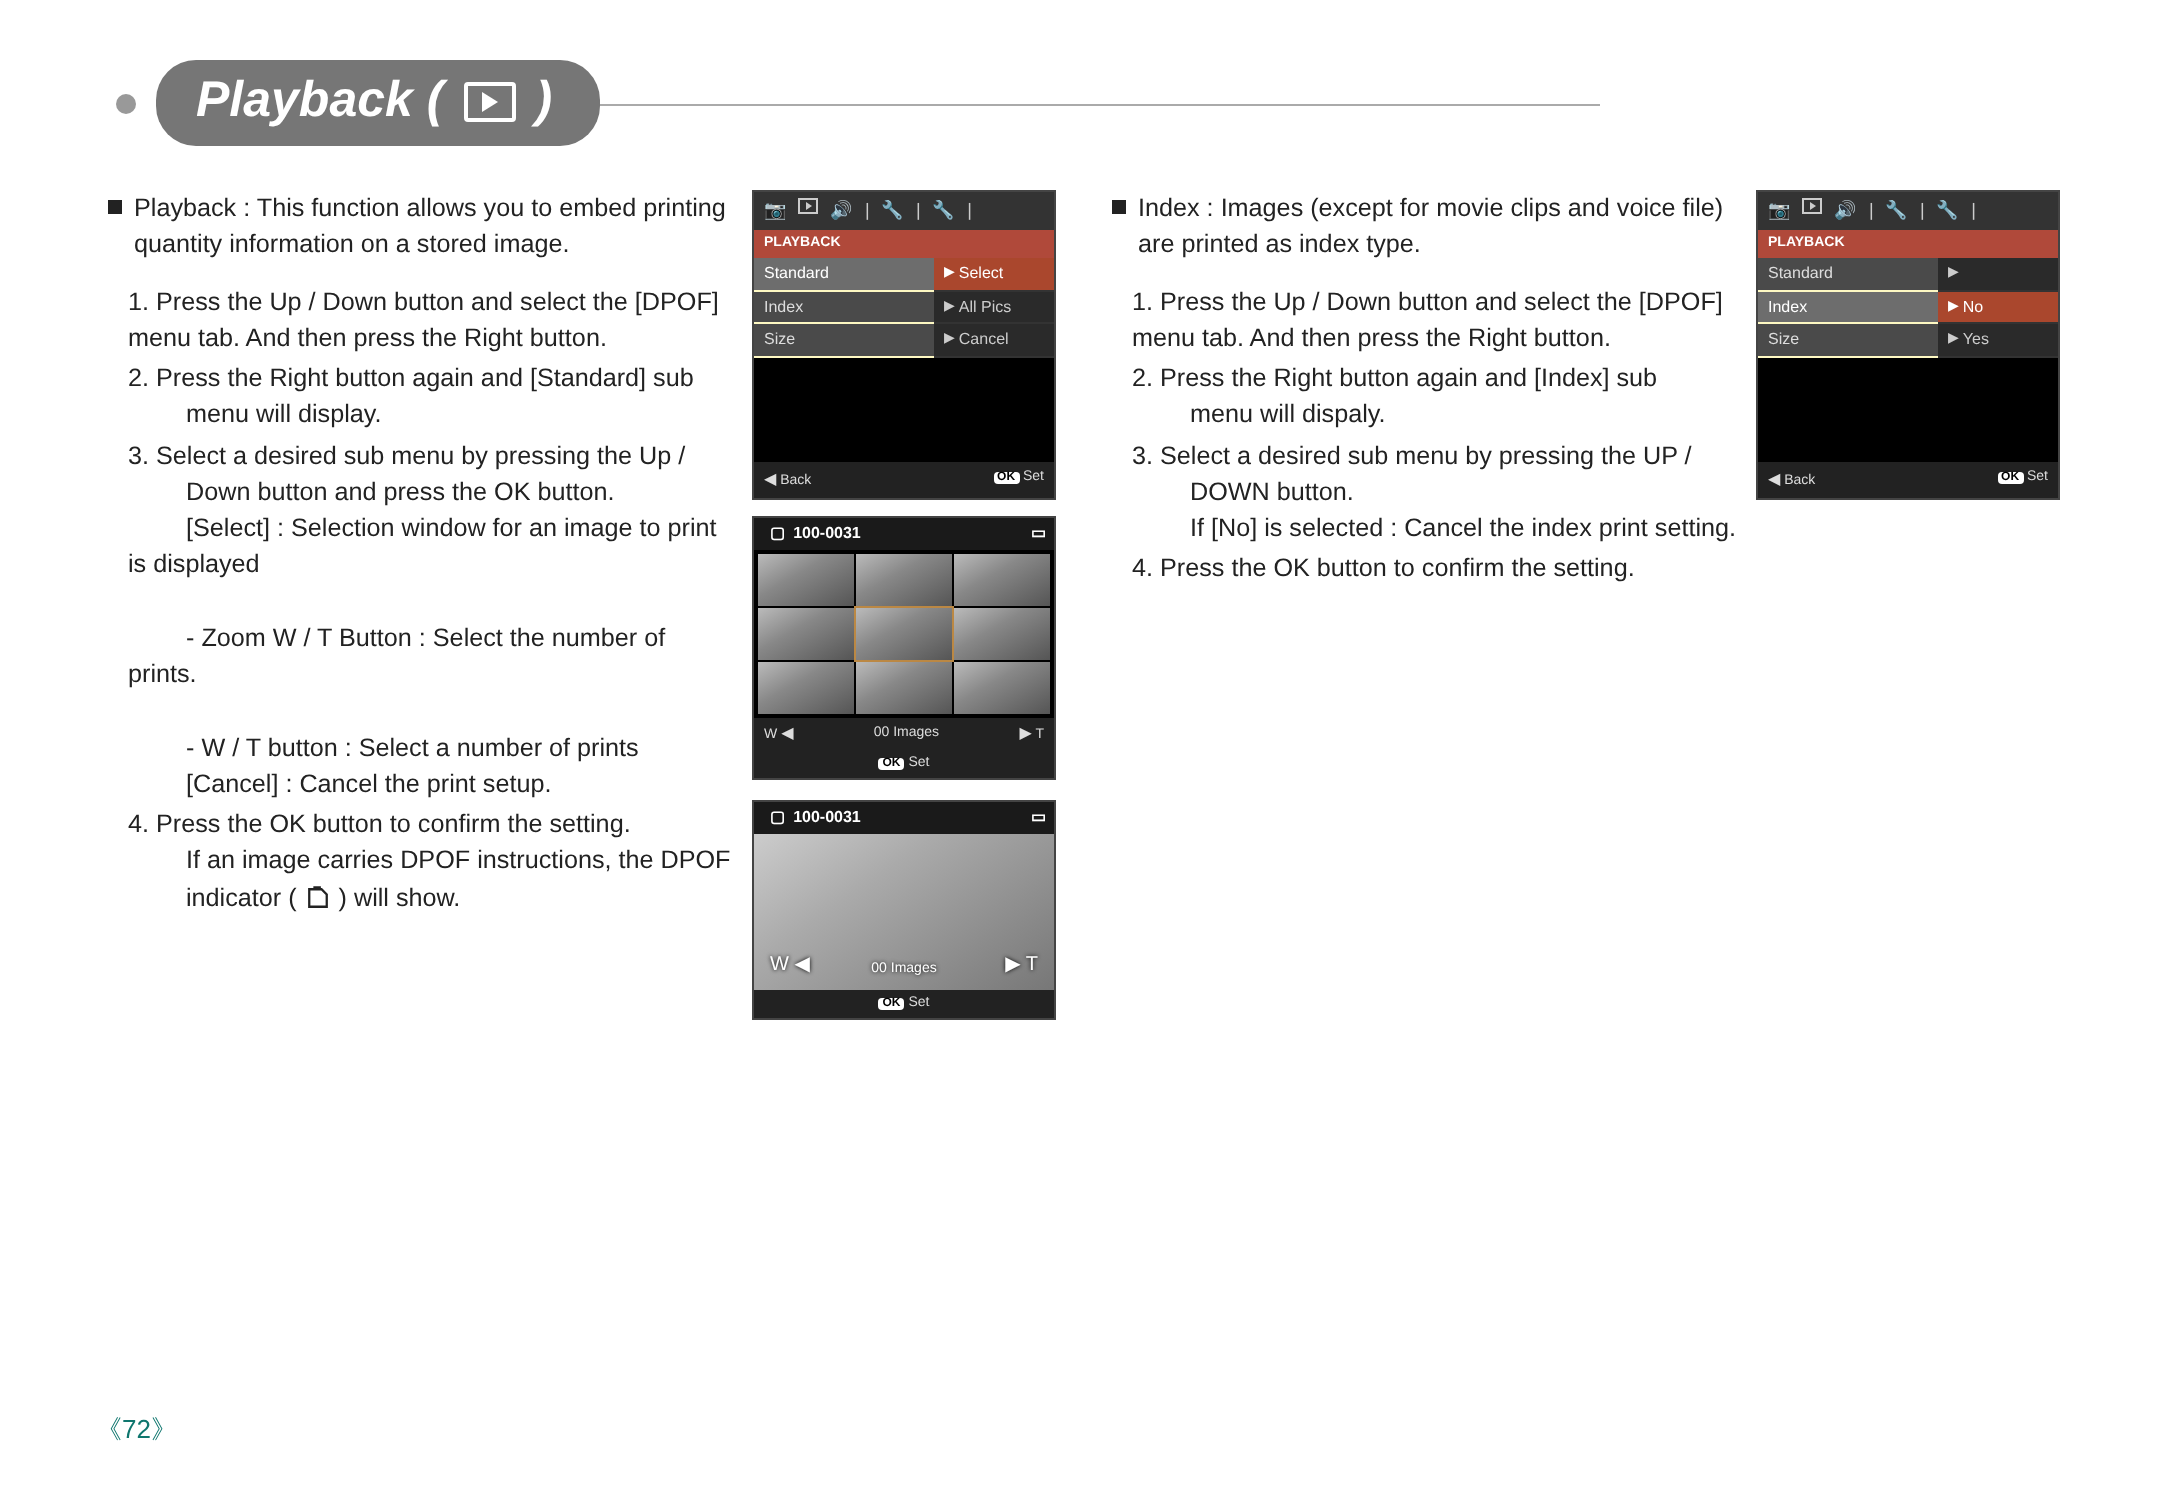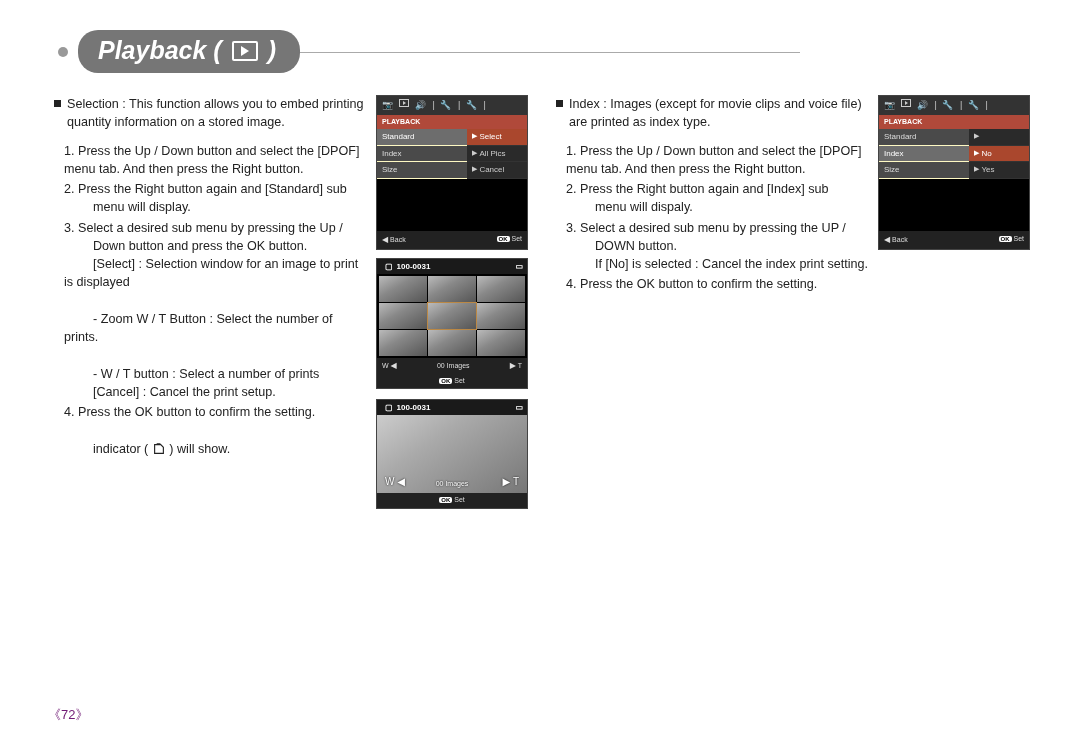--- a/index.html
+++ b/index.html
@@ -95,21 +95,21 @@
   .menu-header {
     background: #b0493a;
     color: #fff;
     font-size: 7px;
     padding: 2px 5px;
     font-weight: bold;
   }
   .menu-row { display: flex; font-size: 8px; }
   .menu-row .left { flex: 0 0 60%; background:#4a4a4a; color:#ddd; padding:2px 5px; border-bottom:1px solid #fef9c3;}
   .menu-row .left.hl { background:#6d6d6d; color:#fff; }
-  .menu-row .right { flex: 1; background:#2a2a2a; color:#ccc; padding:2px 5px; border-bottom:1px solid #333; display:flex;align-items:flex-start;gap:2px;}
+  .menu-row .right { flex: 1; background:#2a2a2a; color:#ccc; padding:2px 5px; border-bottom:1px solid #333; display:flex;align-items:center;gap:2px;}
   .menu-row .right.sel { background:#aa472d; color:#fff;}
   .menu-row .caret { font-size:7px; }
   .lcd-body-empty { height: 52px; background:#000; }
   .lcd-footer {
     background: #222;
     padding: 3px 5px;
     display: flex;
     justify-content: space-between;
     font-size: 7px;
     color:#ddd;
@@ -159,21 +159,21 @@
     align-items:center; justify-content:center;
     vertical-align:middle;
   }
   .dpof-indicator svg { width:14px; height:14px; }
 
   .page-num {
     position:absolute;
     left:48px;
     bottom:22px;
     font-size:13px;
-    color:#701a75;
+    color:#0f766e;
   }
   .tri-lr { font-size:8px; }
 </style>
 </head>
 <body>
 
 <div class="header-bar">
   <span class="header-dot"></span>
   <span class="header-pill">
     <span>Playback ( </span>
@@ -185,38 +185,38 @@
 </div>
 
 <div class="columns">
 
   <div class="col">
     <div class="flex-row">
       <div class="text-block">
         <div class="bullet-row">
           <span class="sq"></span>
           <div>
-            <span>Selection :</span>
+            <span>Playback :</span>
             <span>This function allows you to embed printing quantity information on a stored image.</span>
           </div>
         </div>
         <ol class="step-list">
           <li><span class="step-num">1.</span> <span>Press the Up / Down button and select the [DPOF] menu tab. And then press the Right button.</span></li>
           <li><span class="step-num">2.</span> <span>Press the Right button again and [Standard] sub</span><br><span class="indent">menu will display.</span></li>
           <li><span class="step-num">3.</span> <span>Select a desired sub menu by pressing the Up /</span><br>
             <span class="indent">Down button and press the OK button.</span><br>
             <span class="indent">[Select] : Selection window for an image to print is displayed</span><br>
             <br>
             <span class="indent">- Zoom W / T Button : Select the number of prints.</span><br>
             <br>
             <span class="indent">- W / T button : Select a number of prints</span><br>
             <span class="indent">[Cancel] : Cancel the print setup.</span>
           </li>
           <li><span class="step-num">4.</span> <span>Press the OK button to confirm the setting.</span><br>
-            <br>
+            <span class="indent">If an image carries DPOF instructions, the DPOF</span><br>
             <span class="indent">
               <span>indicator ( </span>
               <span class="dpof-indicator">
                 <svg viewBox="0 0 16 16">
                     <path d="M3 3 h7 l3 3 v7 h-10 z M6 3 v-1 h3 v1" fill="none" stroke="#222" stroke-width="1.3"></path>
                   </svg>
               </span>
               <span> ) will show.</span>
             </span>
           </li>

